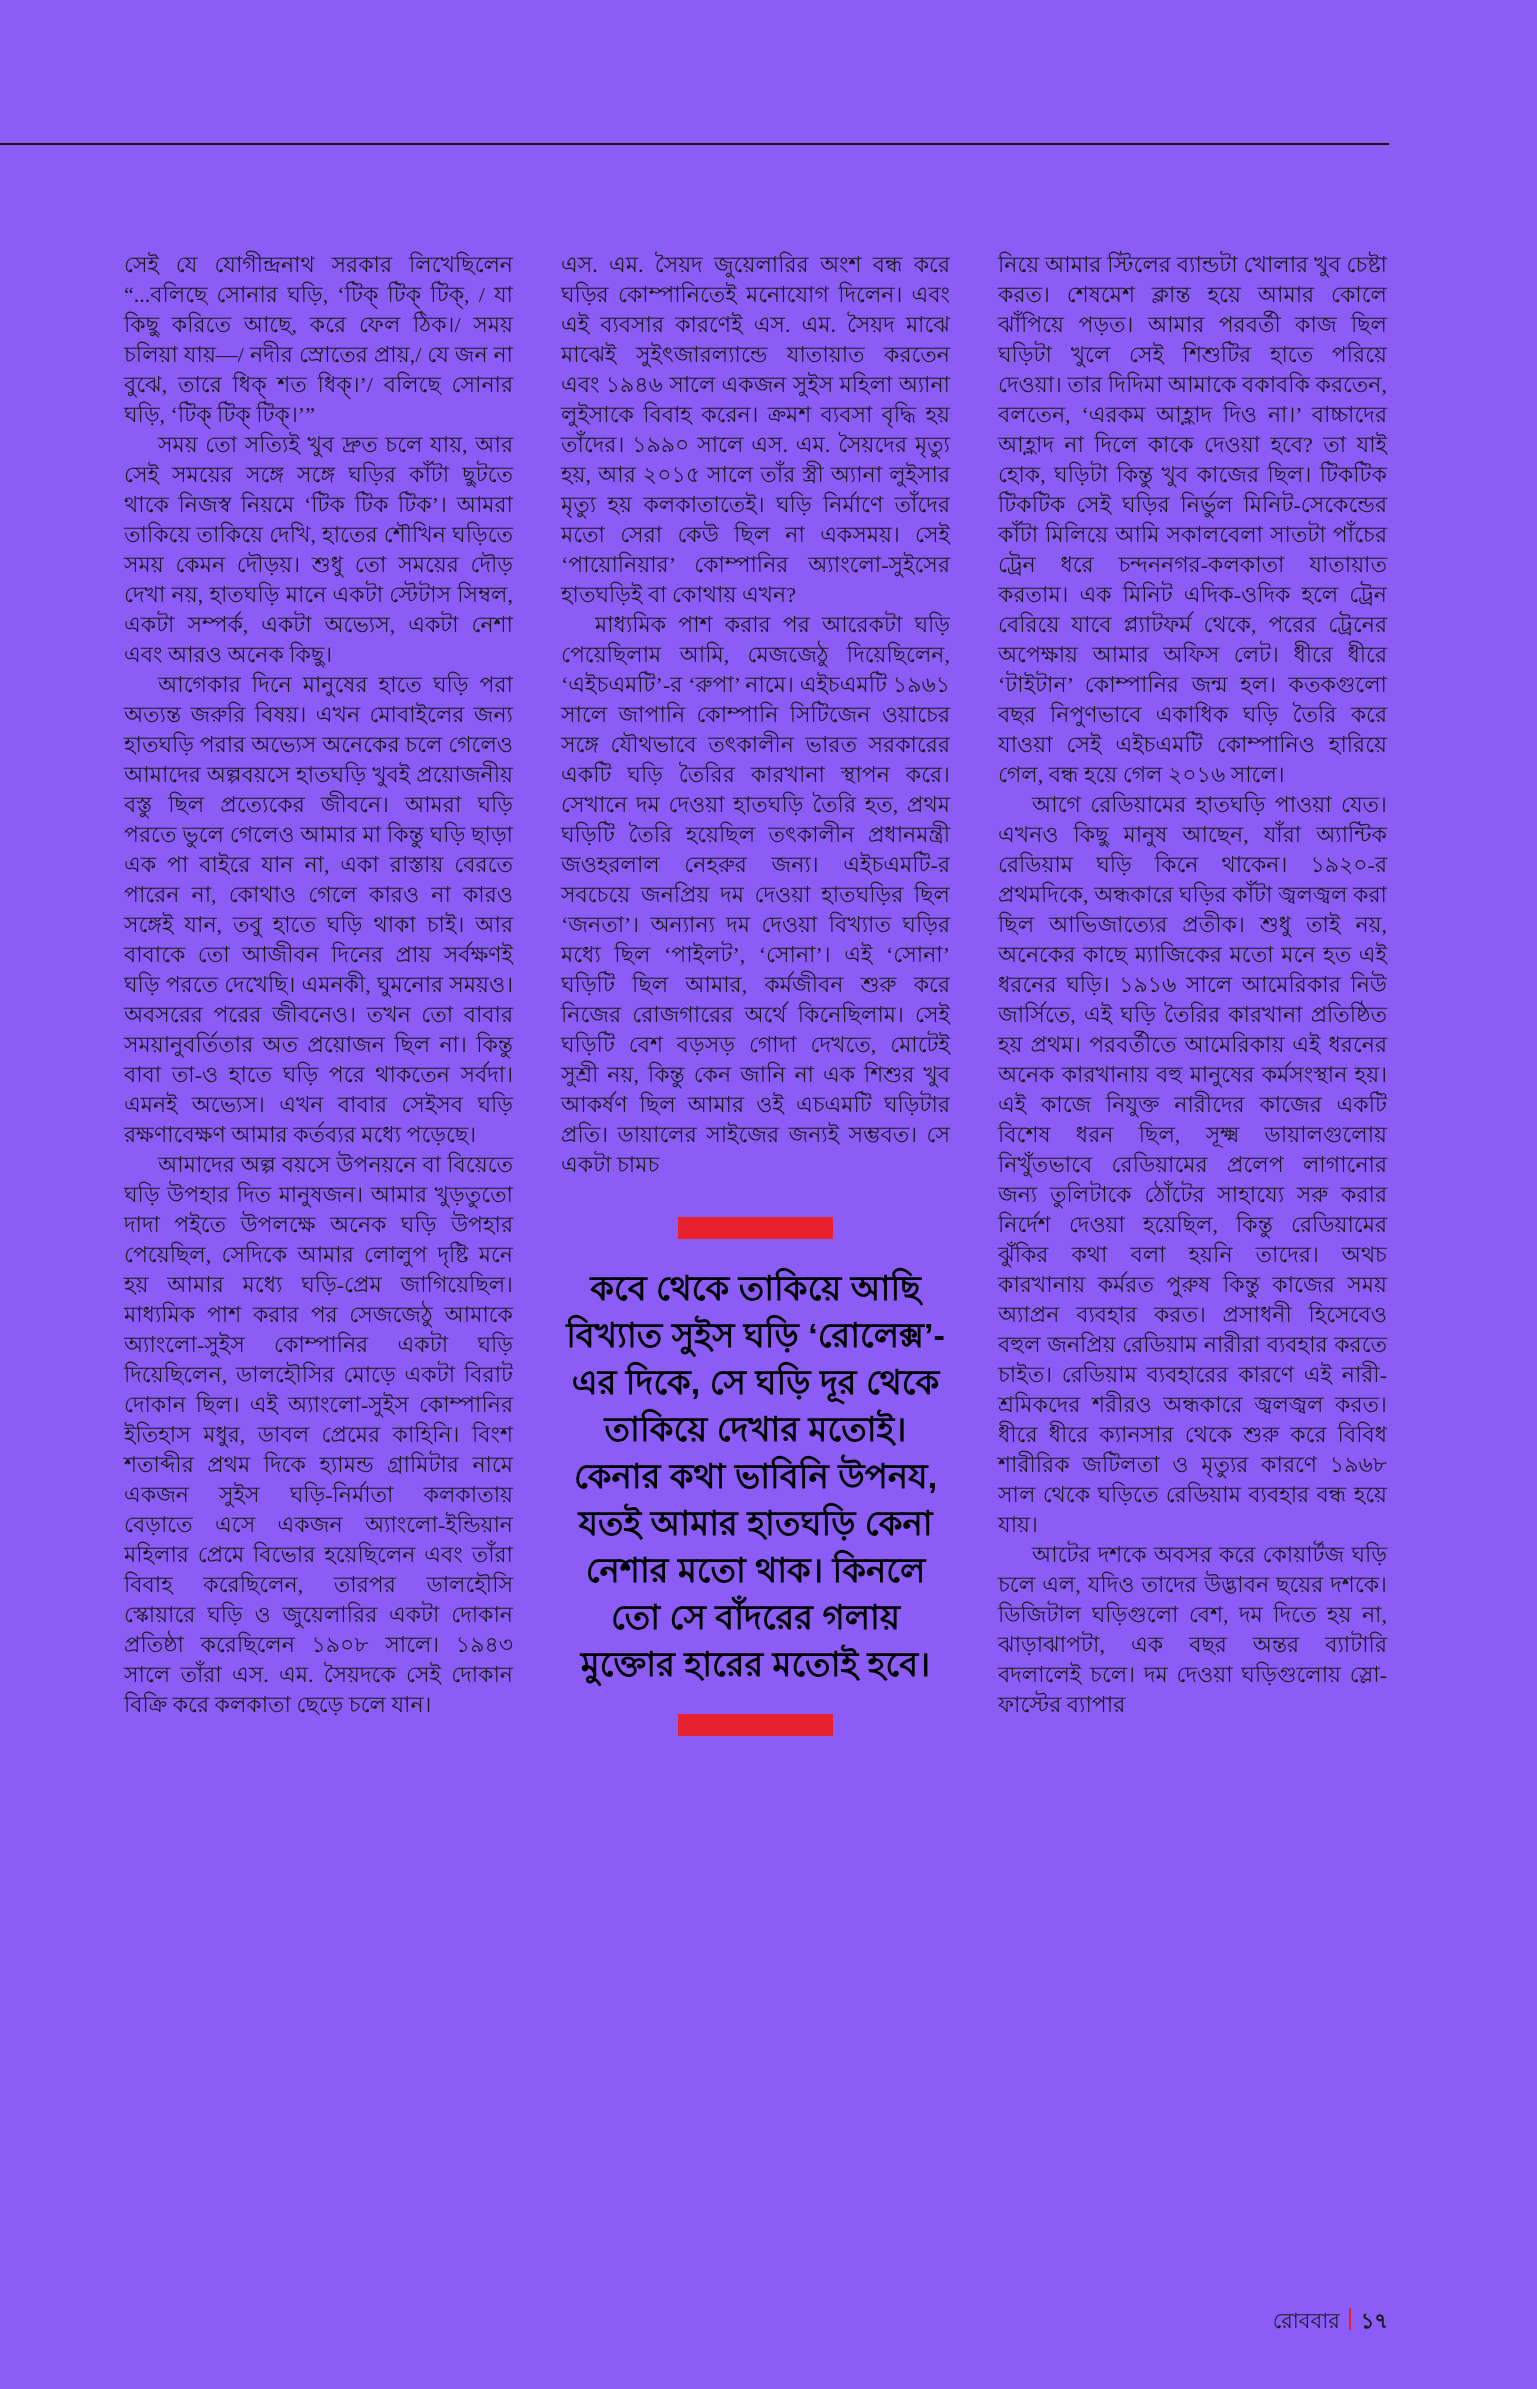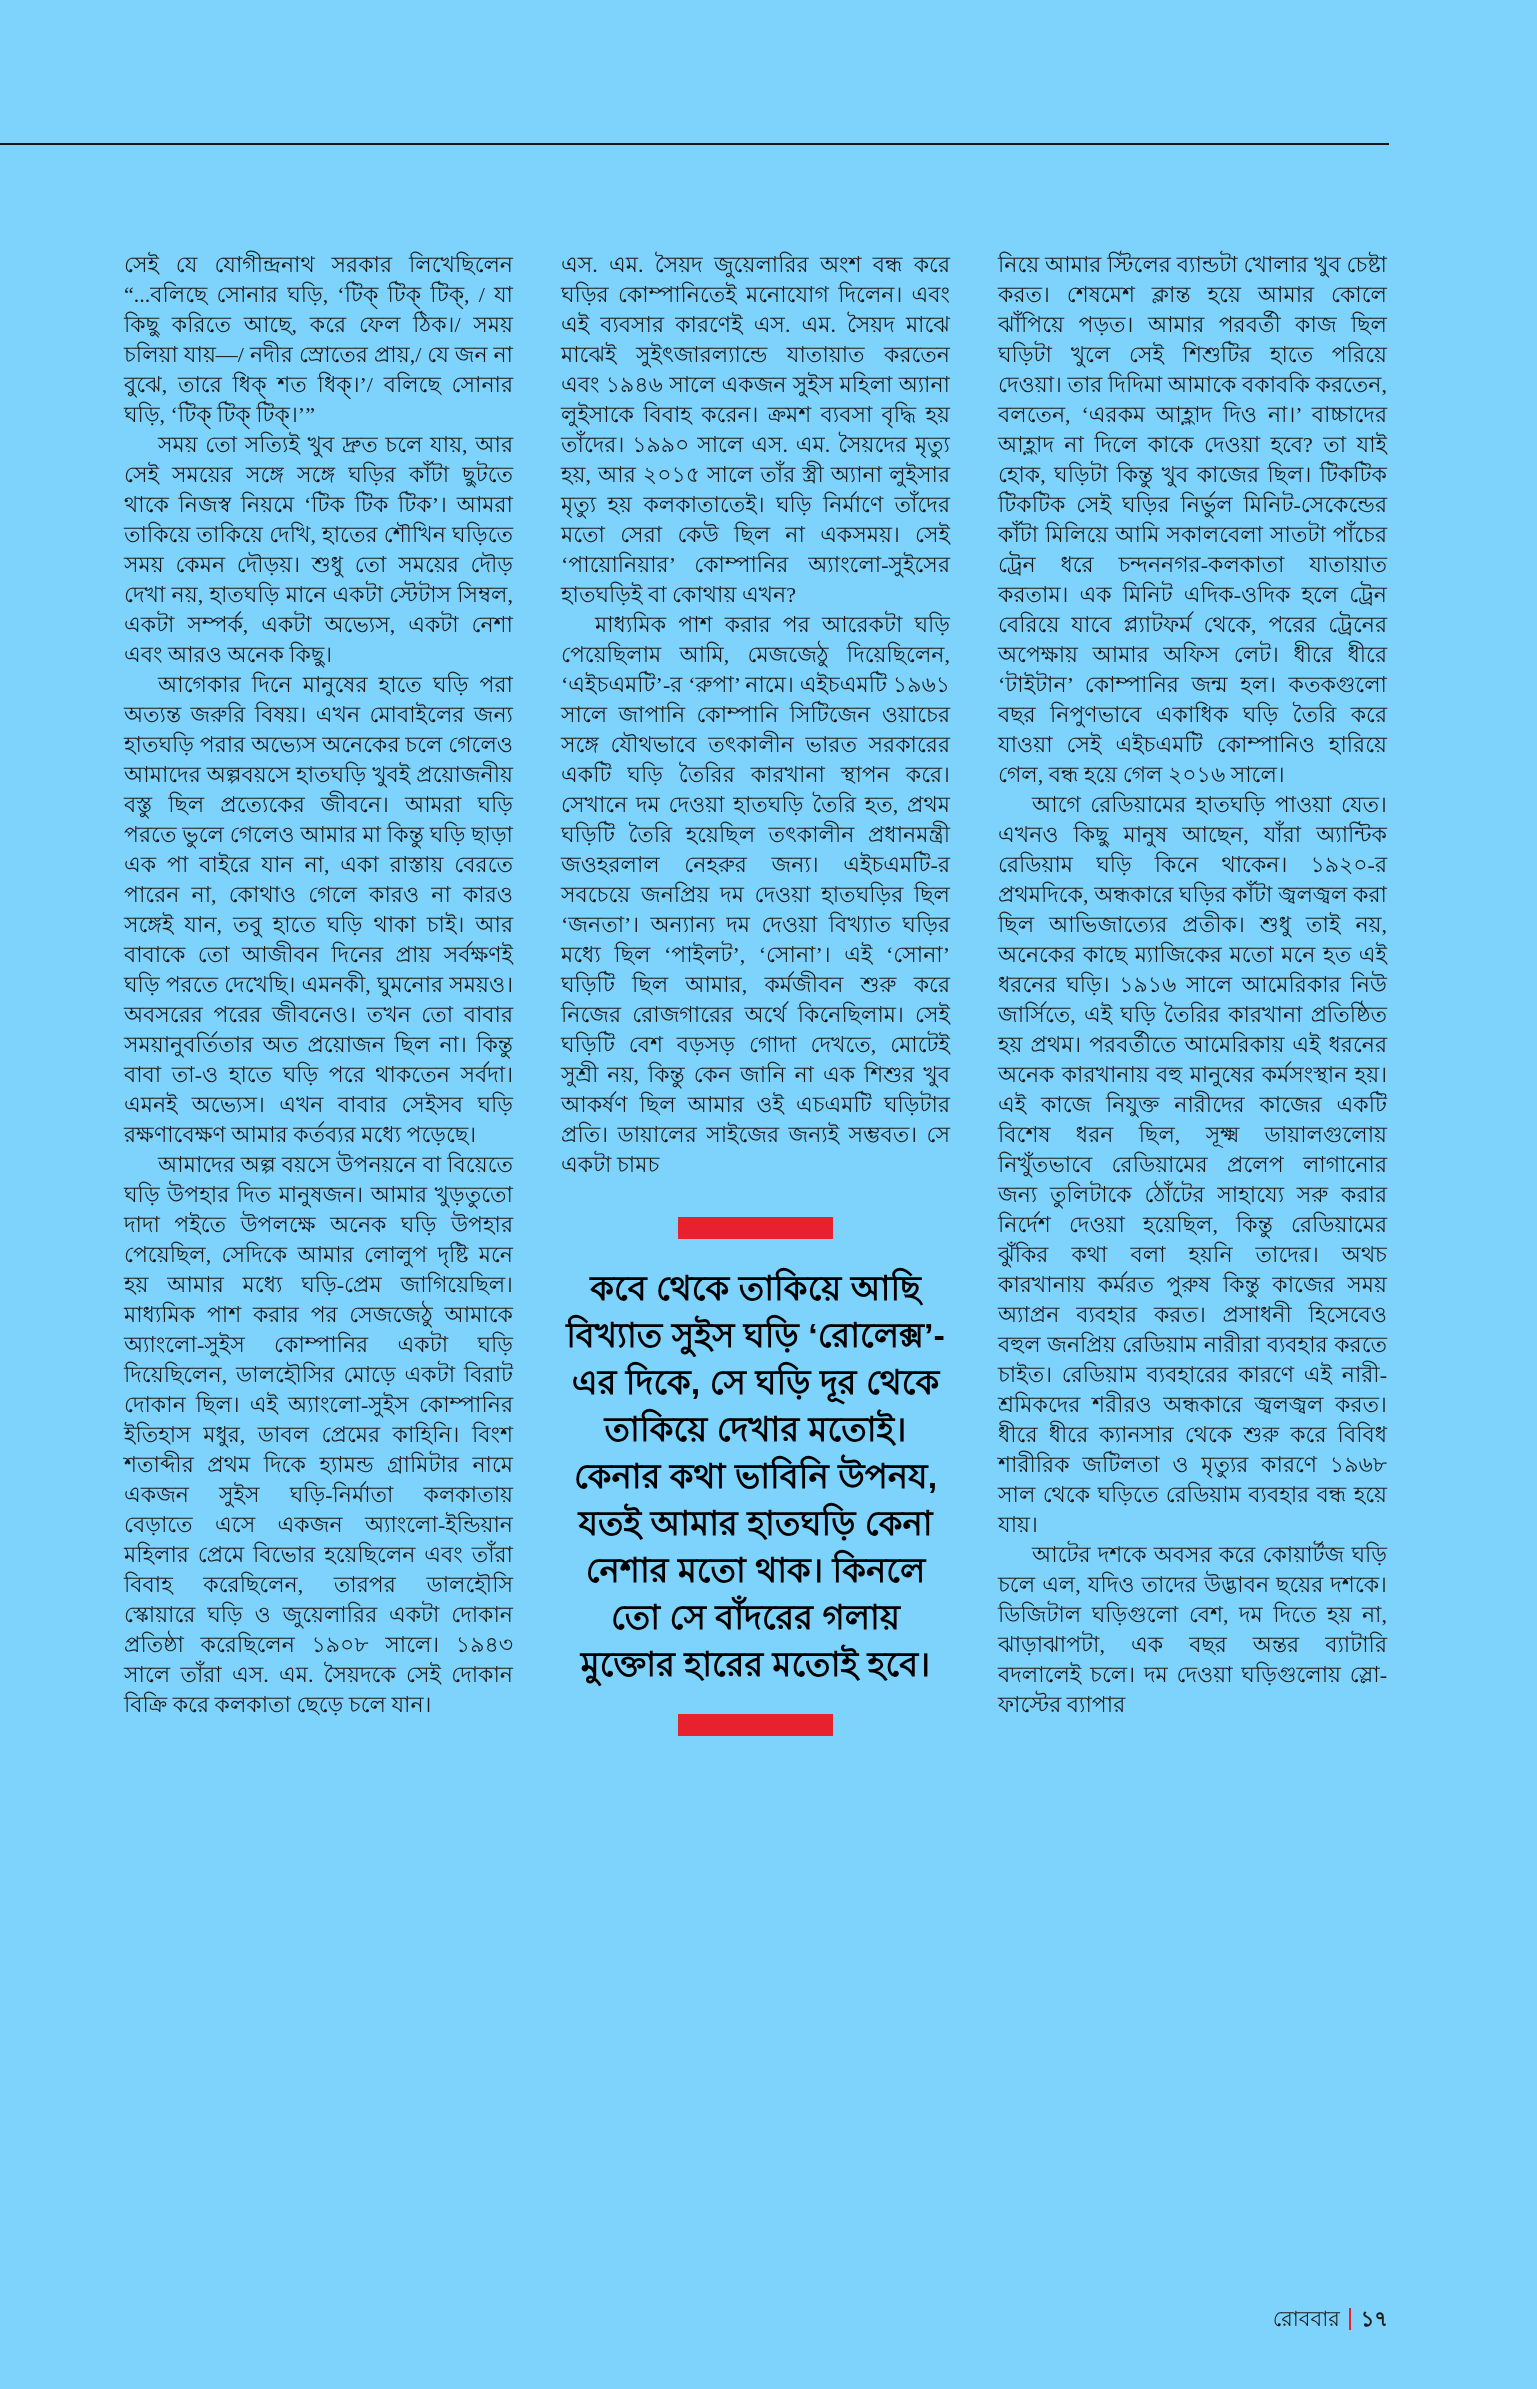--- a/index.html
+++ b/index.html
@@ -1,19 +1,19 @@
 <!DOCTYPE html>
 <html lang="bn" style="--accent: #e8212e;font-size:12.4px"><head>
 <meta charset="utf-8">
 <style>
   html,body{margin:0;padding:0;background:#e9e9e9;}
   .page{
     position:relative;
     width:1538px;height:2389px;
-    background:#7dd3fc;
+    background:#8b5cf6;
     margin:0 auto;
     font-family:"Liberation Serif","DejaVu Serif",serif;
     color:#1a1a1a;
     overflow:hidden;
   }
   .top-rule{
     position:absolute;
     top:143px;left:0;
     width:1389px;height:2.3px;
     background:#151515;
@@ -56,21 +56,20 @@
   .footer{
     position:absolute;
     top:2308px;
     right:150px;
     font-size:21px;
     line-height:26px;
     display:flex;
     align-items:flex-start;
     gap:9.3px;
     color:#1a1a1a;
-    font-family:Liberation Mono, monospace;
   }
   .footer .divider{
     display:inline-block;
     width:2.3px;height:22px;
     background:var(--accent,#e8212e);
   }
   .footer .pagenum{
     font-weight:bold;
   }
 </style>

